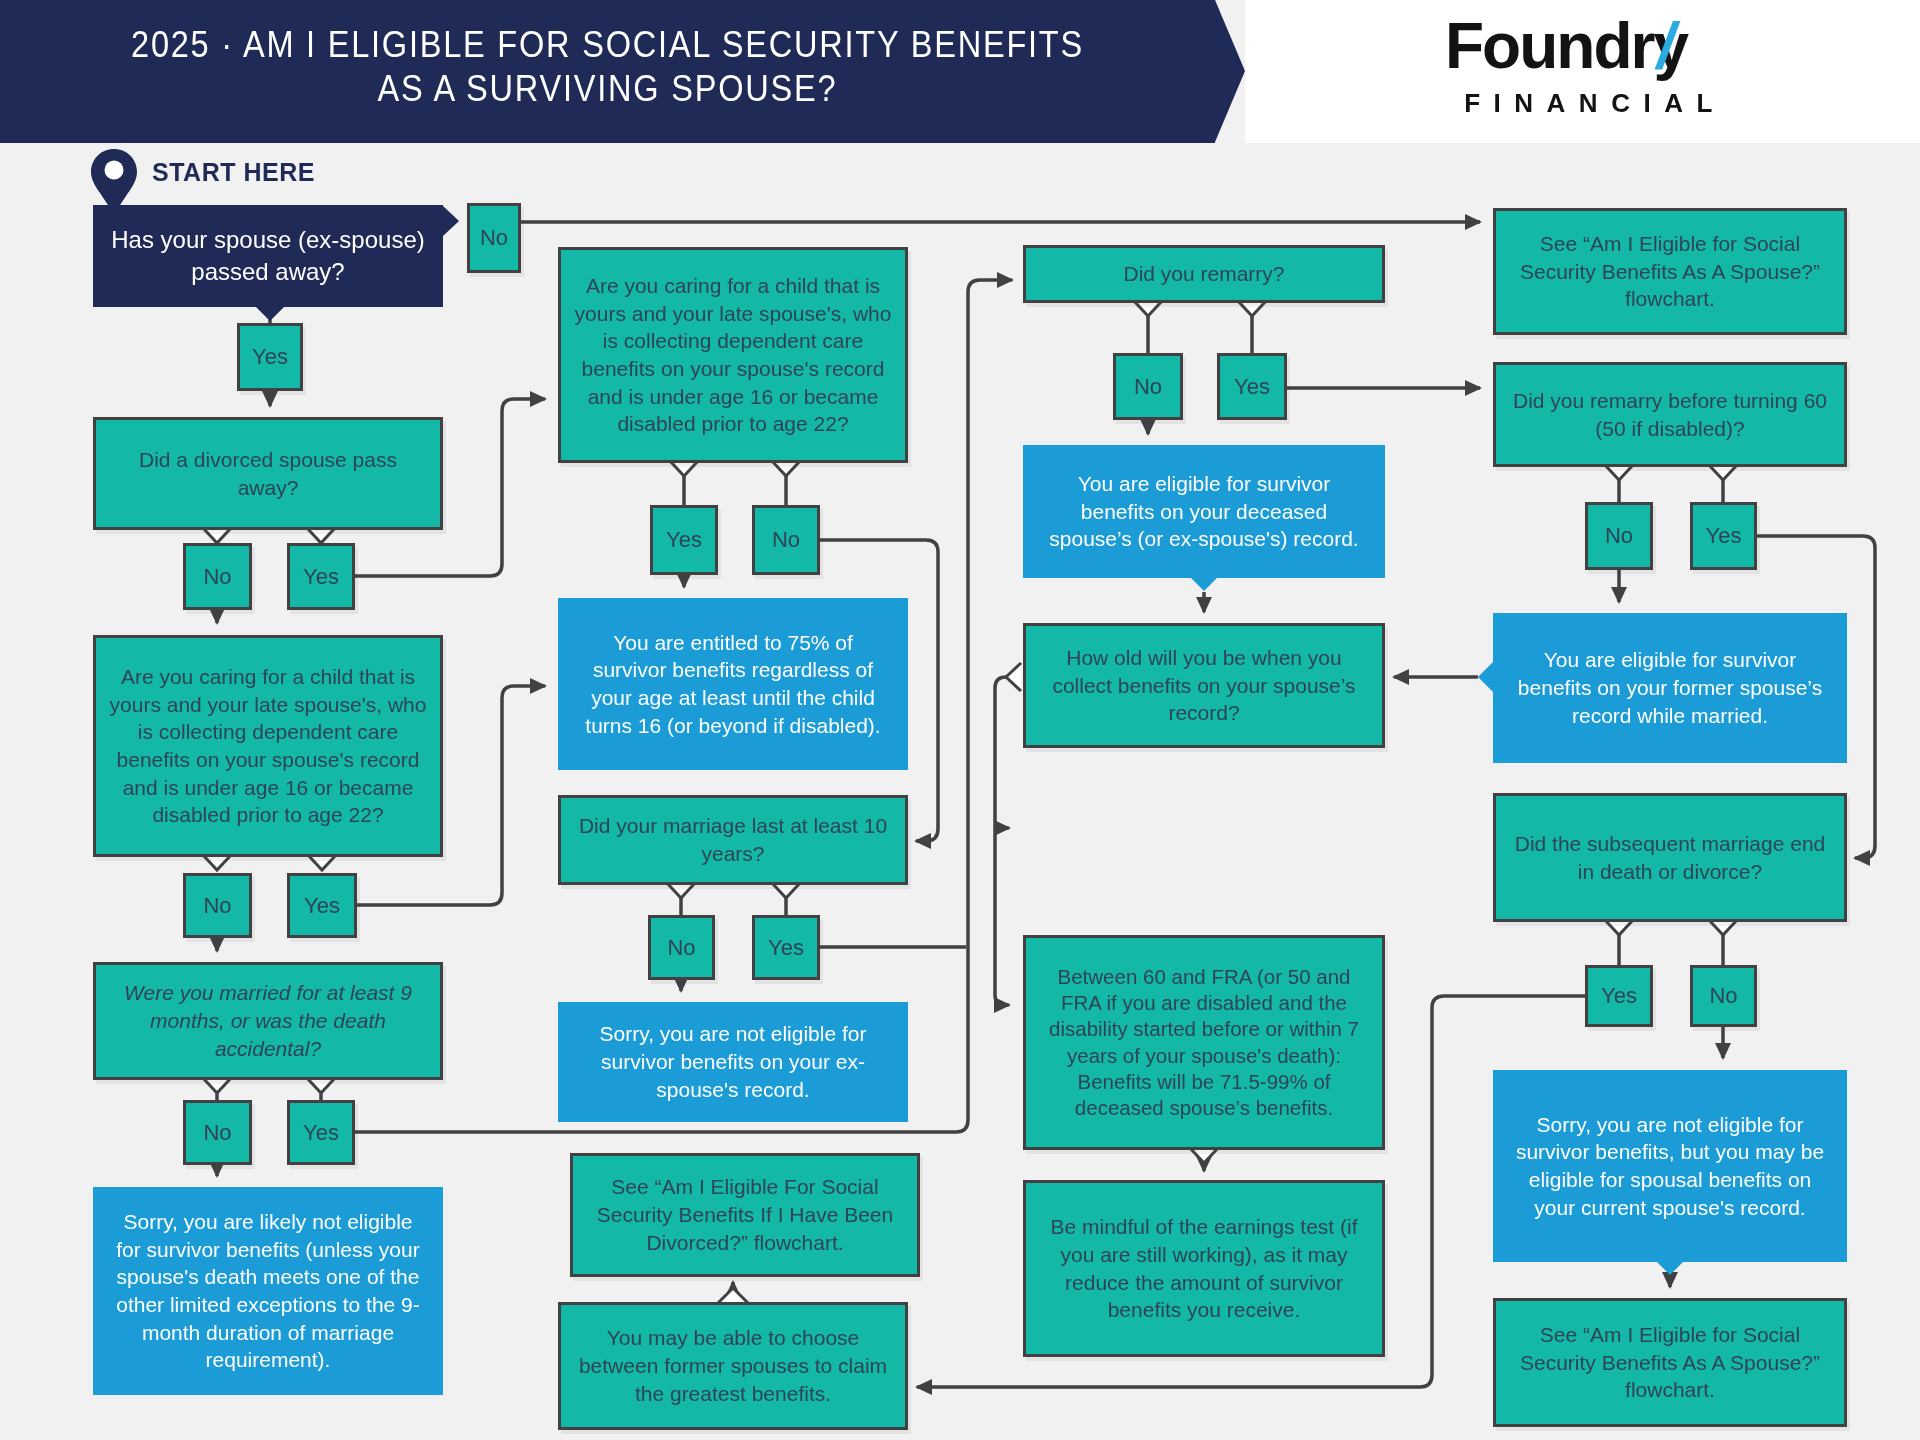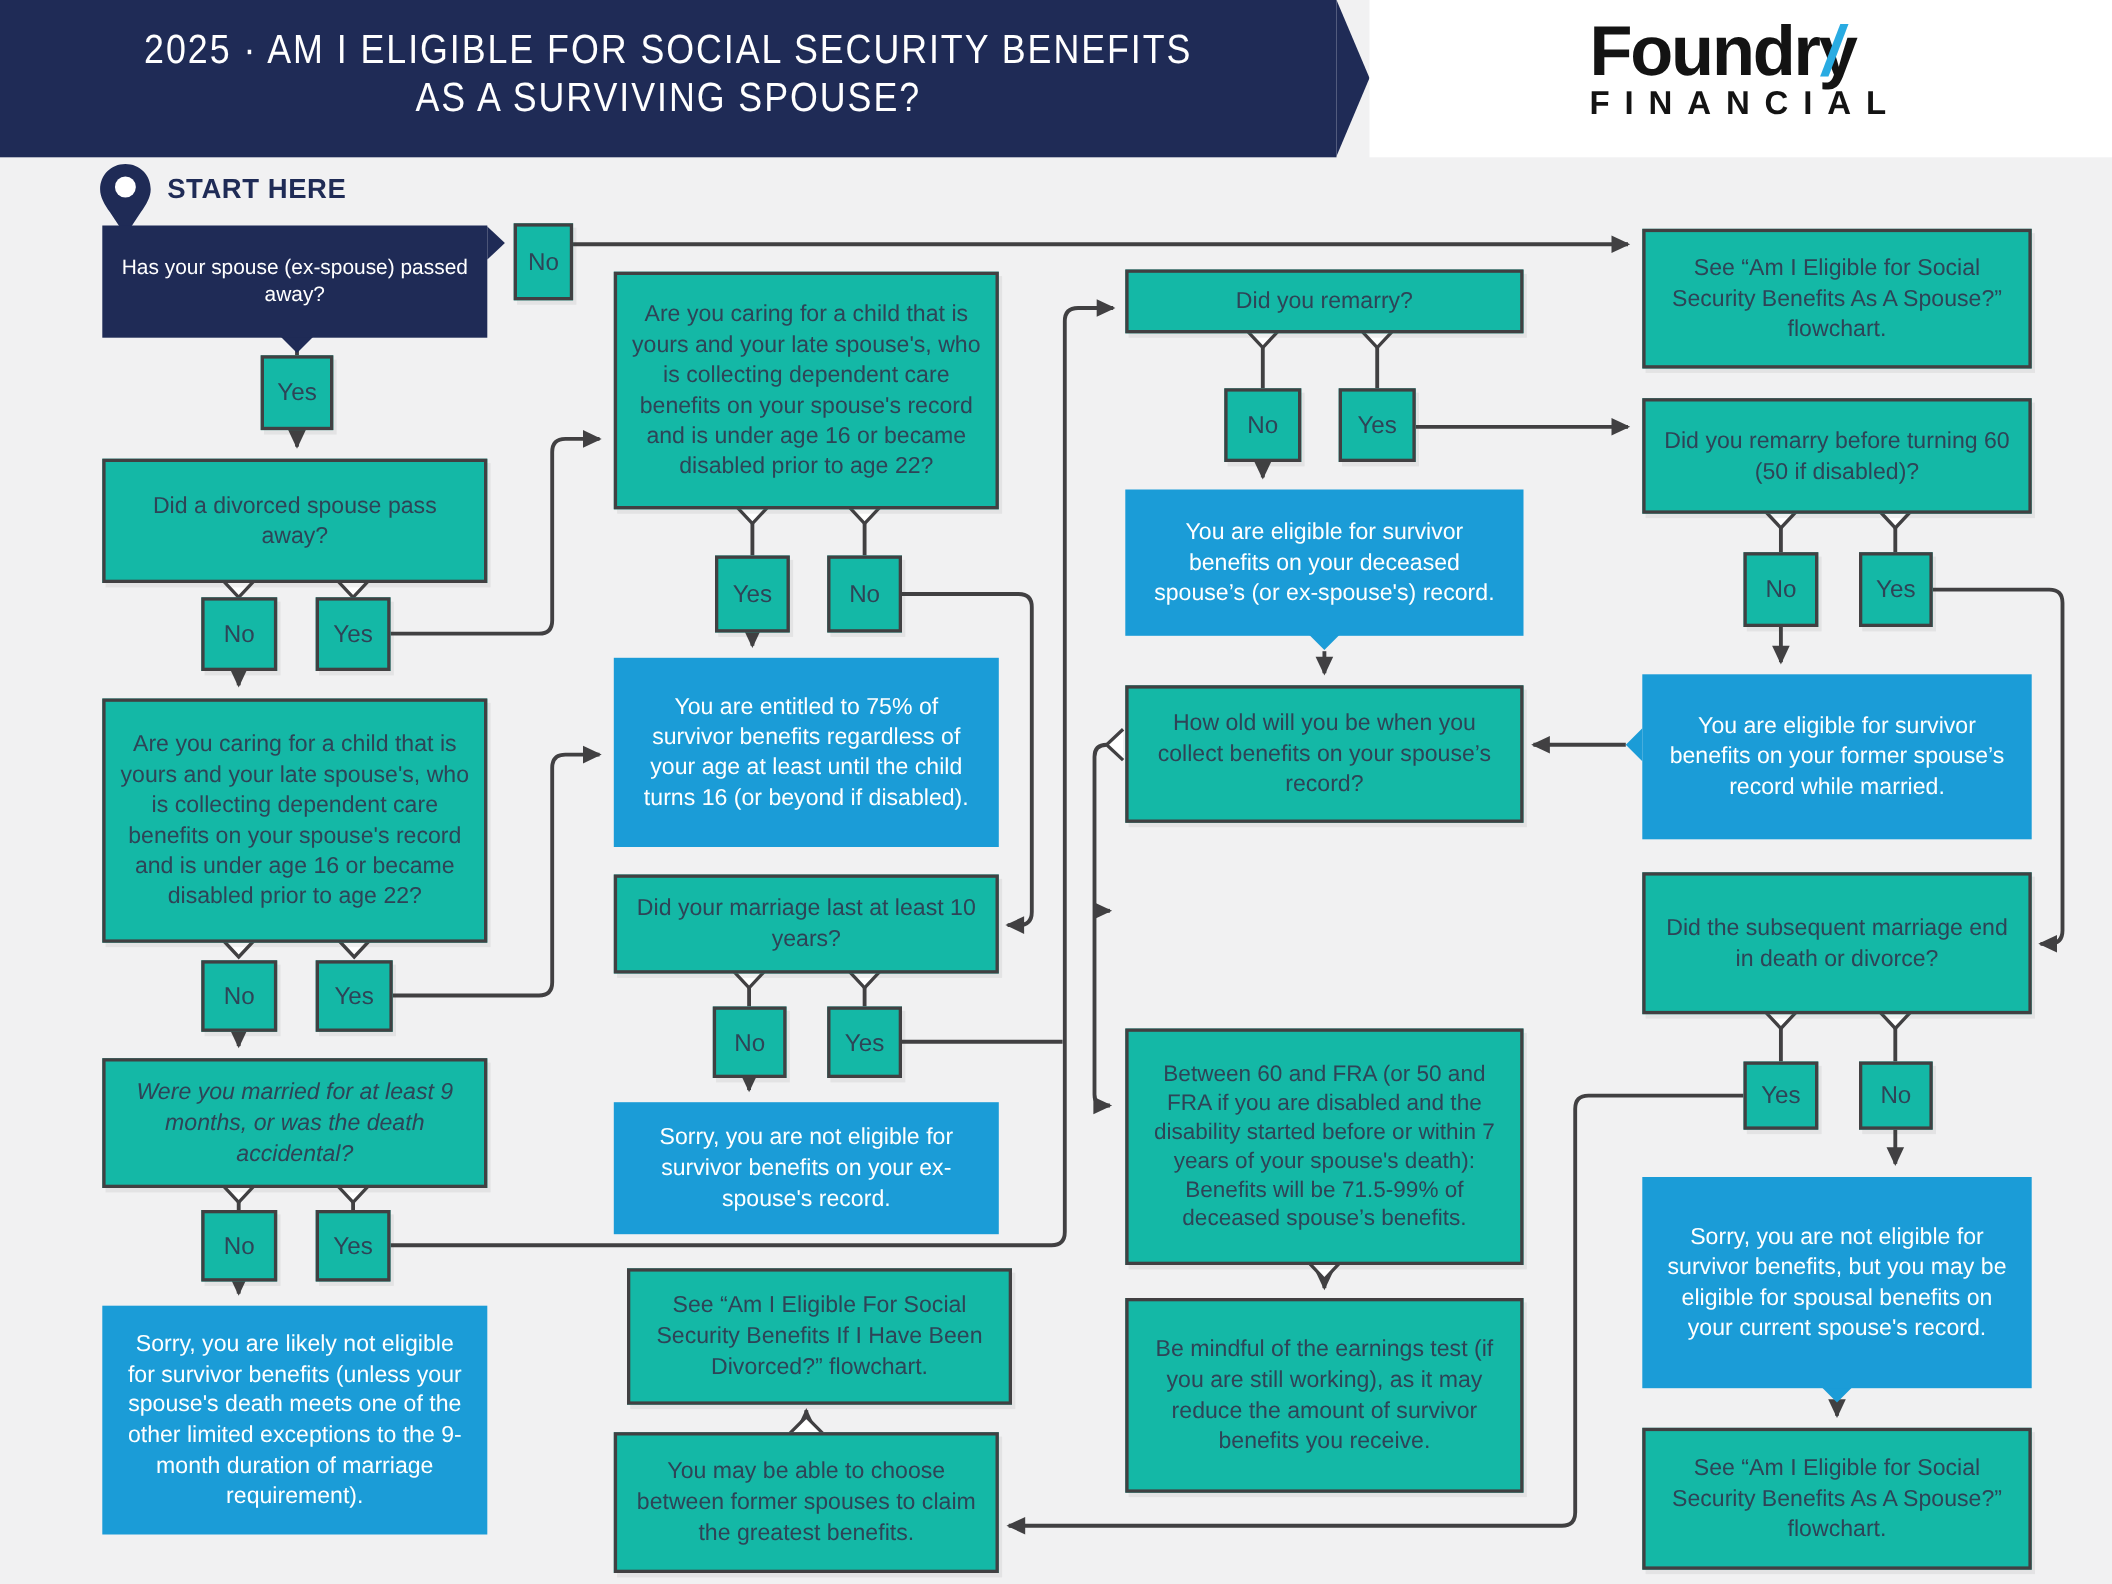--- a/index.html
+++ b/index.html
@@ -11,34 +11,34 @@
     border-top:71.5px solid transparent;border-bottom:71.5px solid transparent;border-left:30px solid #1f2b56;}
   #header-white{position:absolute;left:1245px;top:0;width:675px;height:143px;background:#ffffff;}
   .title-line{position:absolute;left:0;width:1215px;text-align:center;color:#ffffff;
     font-size:37px;letter-spacing:2px;transform:scaleX(.88);font-weight:400;white-space:nowrap;}
   #title1{top:24px;}
   #title2{top:68px;}
   
   #logo{position:absolute;left:1445px;top:14px;width:300px;text-align:left;color:#131313;line-height:1;}
   #logo-word{font-size:64px;font-weight:bold;letter-spacing:-2px;white-space:nowrap;}
   #logo-slash{color:#29abe2;font-style:italic;font-weight:bold;margin-left:-30px;}
-  #logo-sub{font-size:30px;font-weight:bold;letter-spacing:13.5px;margin-top:2px;white-space:nowrap;}
+  #logo-sub{font-size:26px;font-weight:bold;letter-spacing:13.5px;margin-top:12px;white-space:nowrap;text-align:center;}
   
   #start-here{position:absolute;left:152px;top:158px;font-size:25px;font-weight:bold;
     color:#1f2b56;letter-spacing:.5px;text-align:center;}
   #pin{position:absolute;left:85px;top:148px;}
   
   .node,.yn,.blue-node,.navy-node{position:absolute;box-sizing:border-box;display:flex;
     align-items:center;justify-content:center;text-align:center;line-height:1.32;}
   .node,.yn{background:#14b8a6;border:3px solid #414042;color:#2e4457;
     box-shadow:3px 4px 0 rgba(65,64,66,.08);}
   .node{font-size:21px;padding:6px 13px;text-align:center;}
   .yn{font-size:22px;padding:2px;}
   .blue-node{background:#1b9cd7;color:#ffffff;font-size:21px;padding:6px 16px;}
-  .navy-node{background:#1f2b56;color:#ffffff;font-size:19px;padding:6px 14px;}
+  .navy-node{background:#1f2b56;color:#ffffff;font-size:24px;padding:6px 14px;}
   
   #q1{left:93px;top:205px;width:350px;height:102px;}
   #no1{left:467px;top:203px;width:54px;height:70px;}
   #yes1{left:237px;top:323px;width:66px;height:68px;}
   #q2{left:93px;top:417px;width:350px;height:113px;}
   #no2{left:183px;top:543px;width:69px;height:67px;}
   #yes2{left:287px;top:543px;width:68px;height:67px;}
   #q3{left:93px;top:635px;width:350px;height:222px;}
   #no3{left:183px;top:873px;width:69px;height:65px;}
   #yes3{left:287px;top:873px;width:70px;height:65px;}

